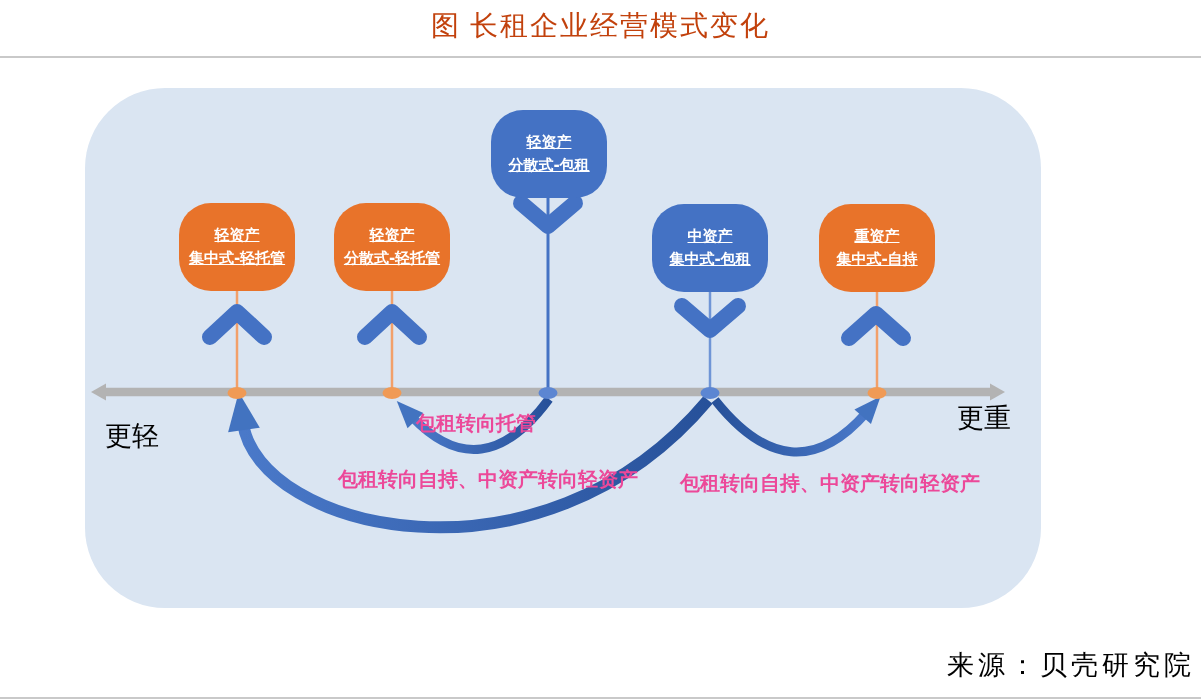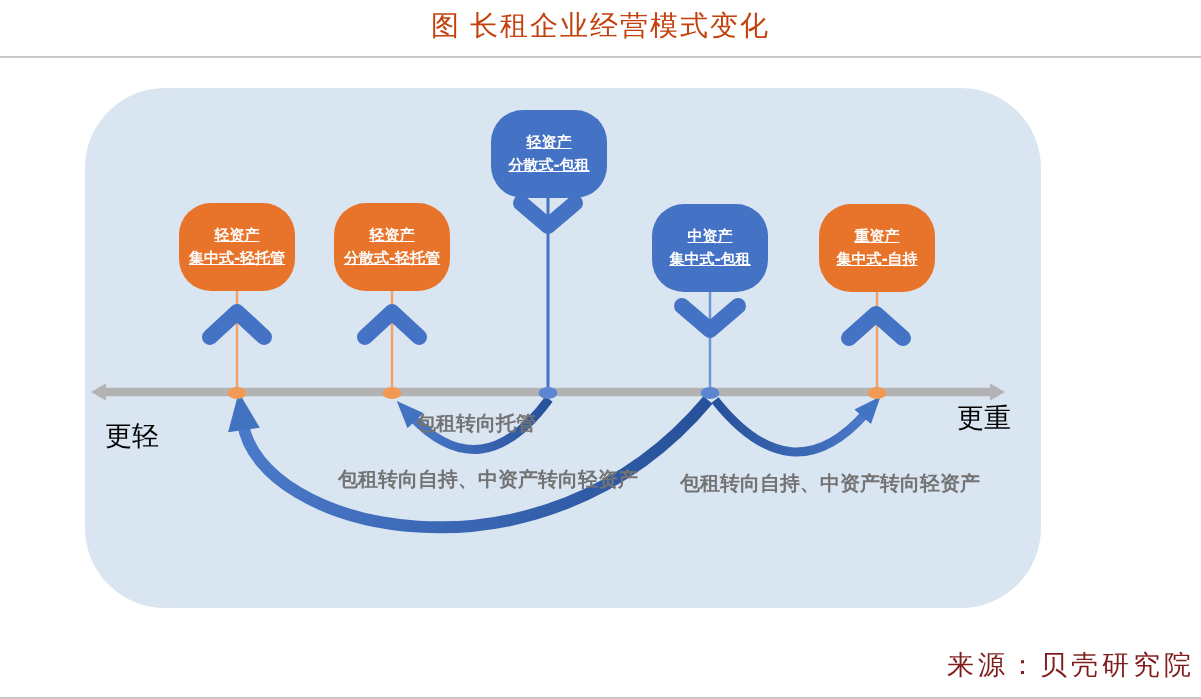--- a/index.html
+++ b/index.html
@@ -22,25 +22,25 @@
   .bubble {
     position:absolute; width:116px; height:88px; border-radius:32px;
     color:#fff; font-weight:bold; font-size:15px; line-height:23px;
     display:flex; flex-direction:column; align-items:center; justify-content:center;
     text-align:center;
     text-decoration:underline;
   }
   .bubble.orange { background:#E8732A; }
   .bubble.blue   { background:#4472C4; }
   .axis-label { position:absolute; font-size:27px; font-weight:normal; color:#000000; white-space:nowrap; }
-  .arc-label  { position:absolute; font-size:20px; font-weight:bold; color:#737373; white-space:nowrap;text-align:right; }
+  .arc-label  { position:absolute; font-size:20px; font-weight:bold; color:#ec4899; white-space:nowrap;text-align:right; }
   .source {
     position:absolute; top:647px; right:6px;
     font-family:"Liberation Serif","DejaVu Serif",serif;
-    font-size:27px; letter-spacing:4px; color:#7f1d1d; white-space:nowrap;
+    font-size:27px; letter-spacing:4px; color:#000000; white-space:nowrap;
   }
 </style>
 </head>
 <body>
 
 <div class="title">图  长租企业经营模式变化</div>
 <div class="rule-top"></div>
 
 <div class="panel"></div>
 

